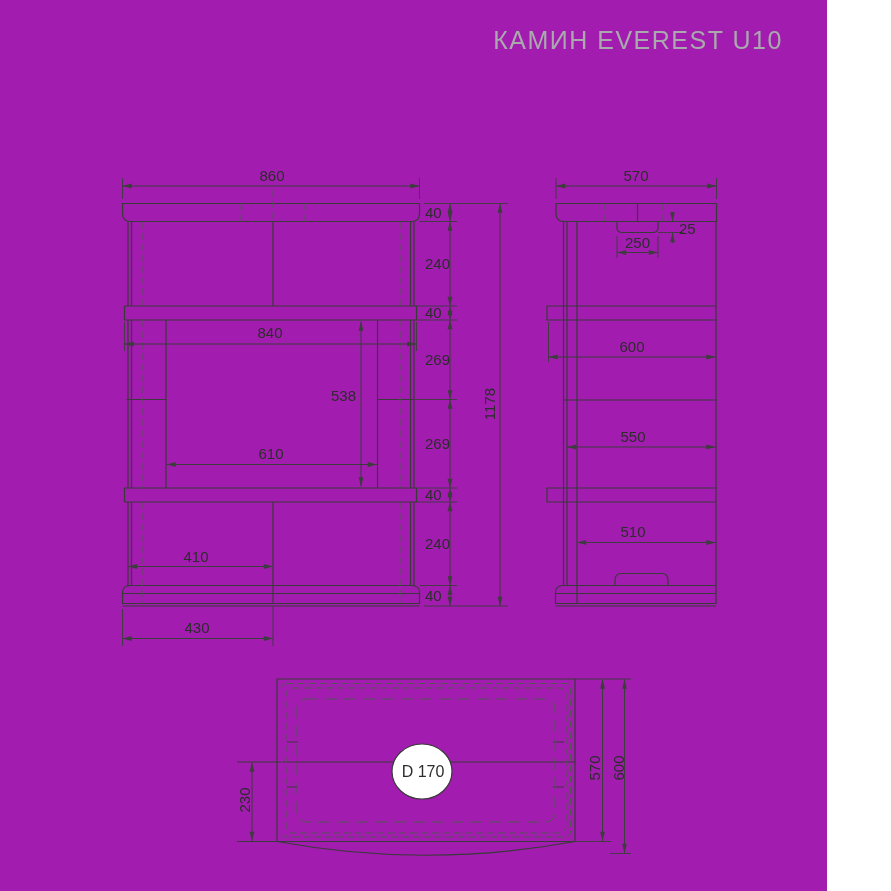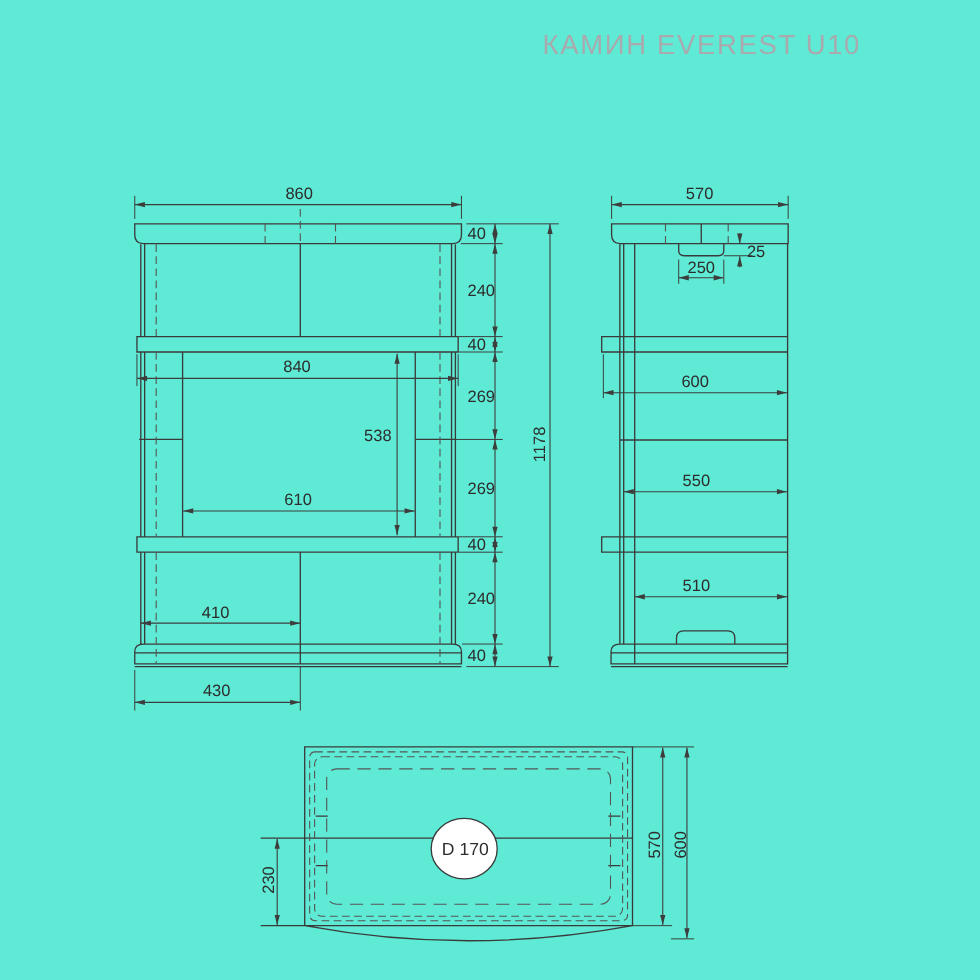--- a/index.html
+++ b/index.html
@@ -1,16 +1,16 @@
 <!DOCTYPE html>
 <html><head>
 <meta charset="utf-8">
 <style>
   html,body{margin:0;padding:0;background:#ffffff;}
-  .stage{position:relative;width:891px;height:891px;background:#5eead4;overflow:hidden;
+  .stage{position:relative;width:827px;height:891px;background:#a21caf;overflow:hidden;
          font-family:"Liberation Sans",sans-serif;}
   svg{display:block;}
   .ln{stroke:#3a3a3a;stroke-width:1.2;fill:none;}
   .dash{stroke:#555;stroke-width:1;fill:none;stroke-dasharray:7 4;}
   .dashL{stroke:#555;stroke-width:1;fill:none;stroke-dasharray:12 7;}
   .dim{stroke:#3d3d3d;stroke-width:1;fill:none;}
   .ext{stroke:#3d3d3d;stroke-width:0.9;fill:none;}
   text.d{font:15px "Liberation Sans",sans-serif;fill:#2d2d2d;}
   text.dc{font:16px "Liberation Sans",sans-serif;fill:#2d2d2d;}
   text.title{font:25px "Liberation Sans",sans-serif;letter-spacing:1.5px;fill:#a9a9ae;}

